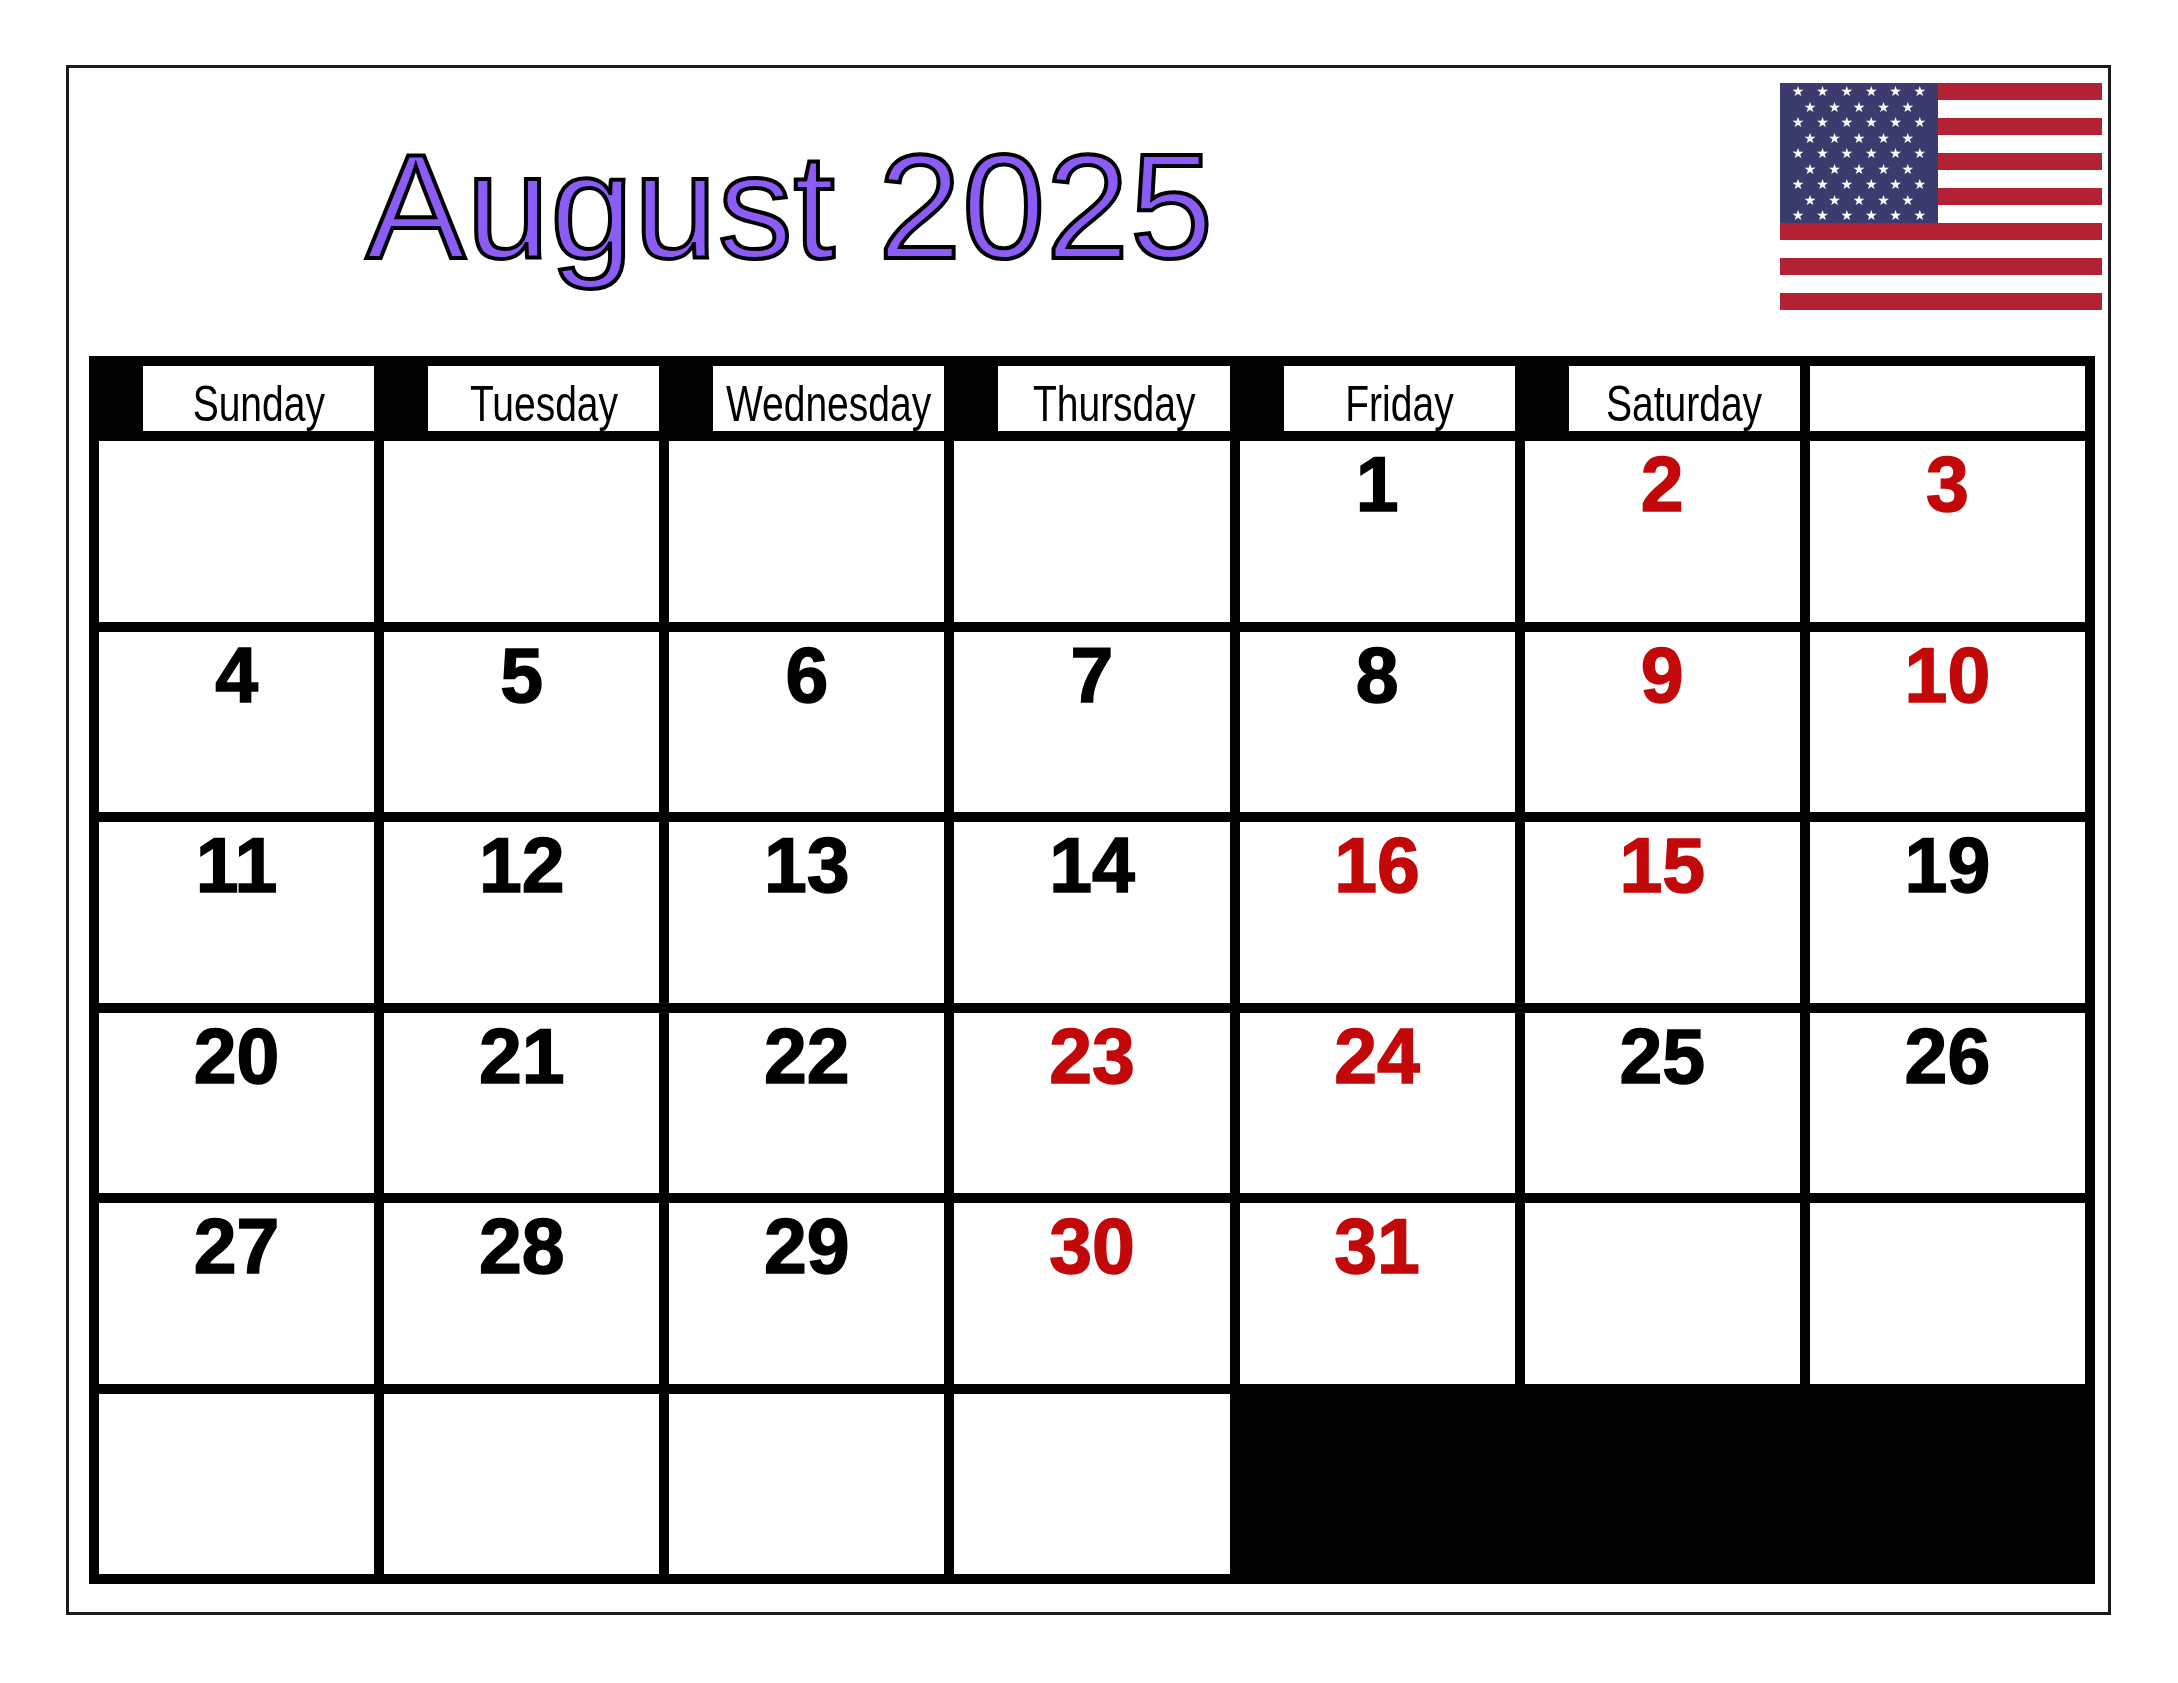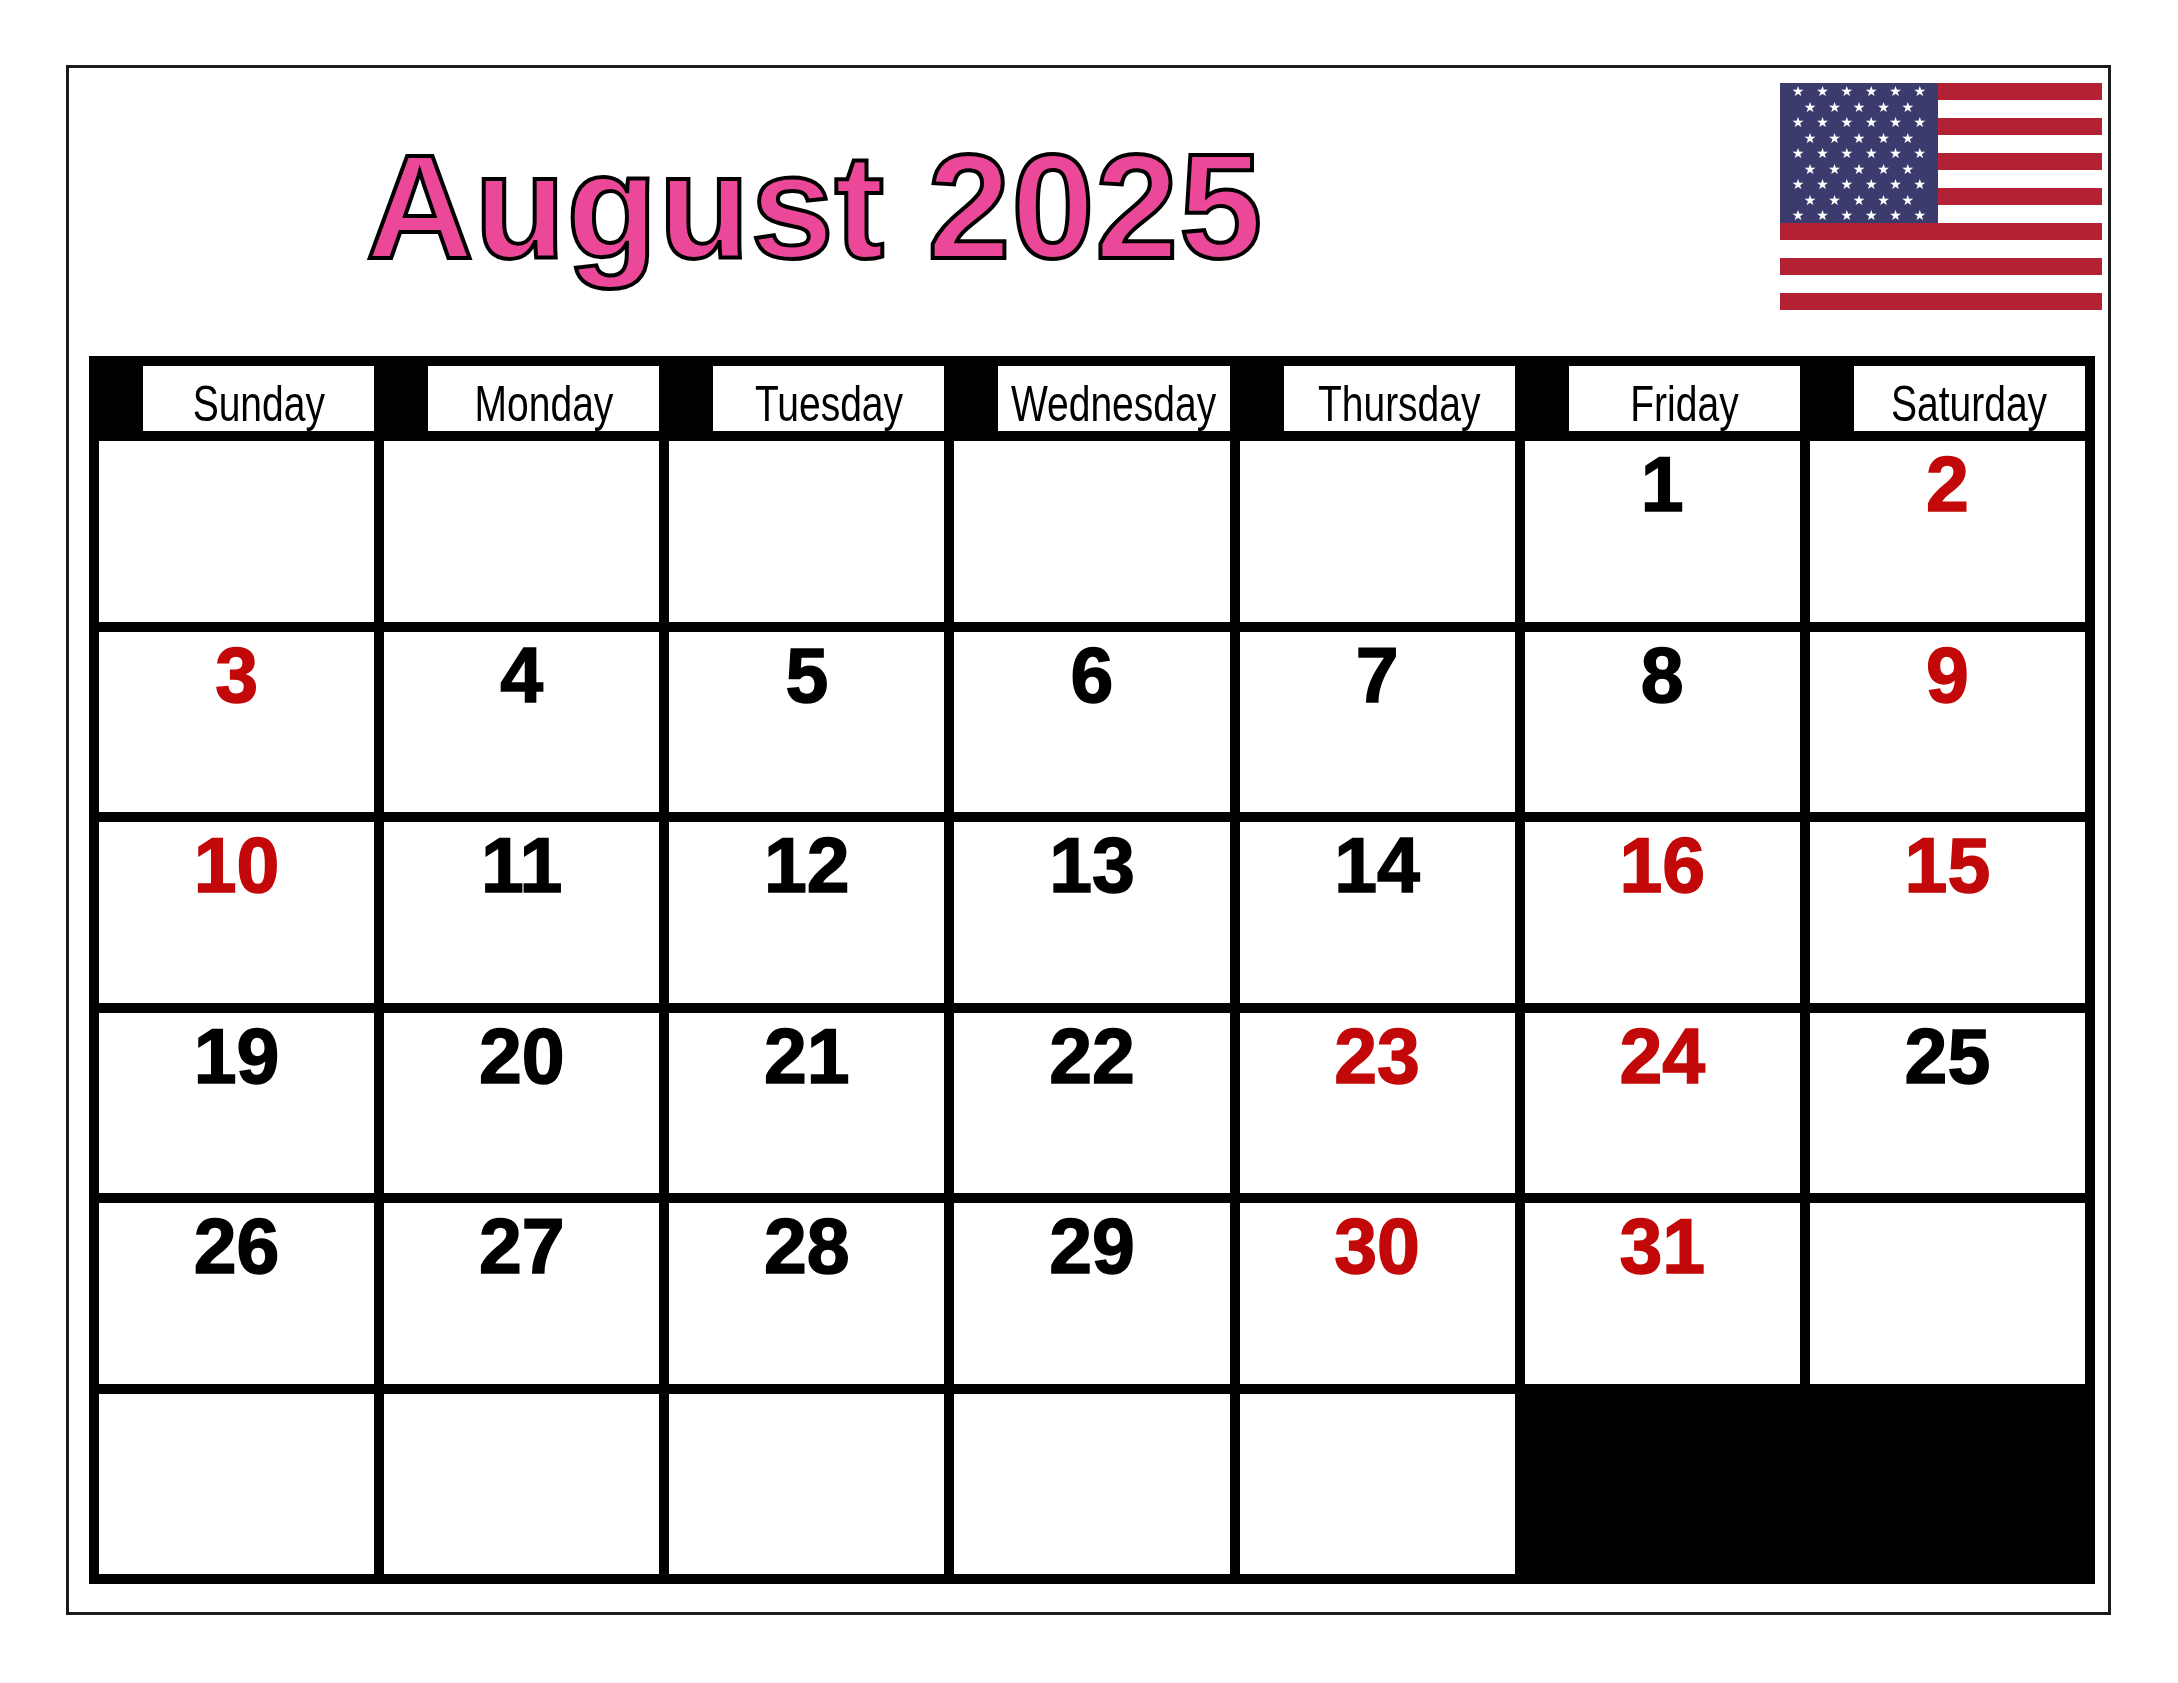--- a/index.html
+++ b/index.html
@@ -10,23 +10,23 @@
     font-family:"Liberation Sans", sans-serif;
     overflow:hidden;
   }
   .frame{
     position:absolute;left:66px;top:65px;width:2045px;height:1550px;
     border:3px solid #1b1b1b;
     box-sizing:border-box;
   }
   .title{
     position:absolute;left:366px;top:132px;
-    font-size:149px;line-height:1;font-weight:700;
+    font-size:149px;line-height:1;font-weight:400;
     letter-spacing:1px;
-    color:#ec4899;
+    color:#8b5cf6;
     -webkit-text-stroke:4px #000;
     white-space:nowrap;
   }
   
   .flag{
     position:absolute;left:1780px;top:83px;width:322px;height:227px;
   }
   .flag .stripes{
     position:absolute;inset:0;
     background:repeating-linear-gradient(to bottom,
@@ -160,23 +160,20 @@
         <span>★</span>
       </div>
     </div>
 </div>
 
 <div class="grid">
     <div class="hcell">
       <span class="htext">Sunday</span>
     </div>
     <div class="hcell">
-      <span class="htext">Monday</span>
-    </div>
-    <div class="hcell">
       <span class="htext">Tuesday</span>
     </div>
     <div class="hcell">
       <span class="htext">Wednesday</span>
     </div>
     <div class="hcell">
       <span class="htext">Thursday</span>
     </div>
     <div class="hcell">
       <span class="htext">Friday</span>

